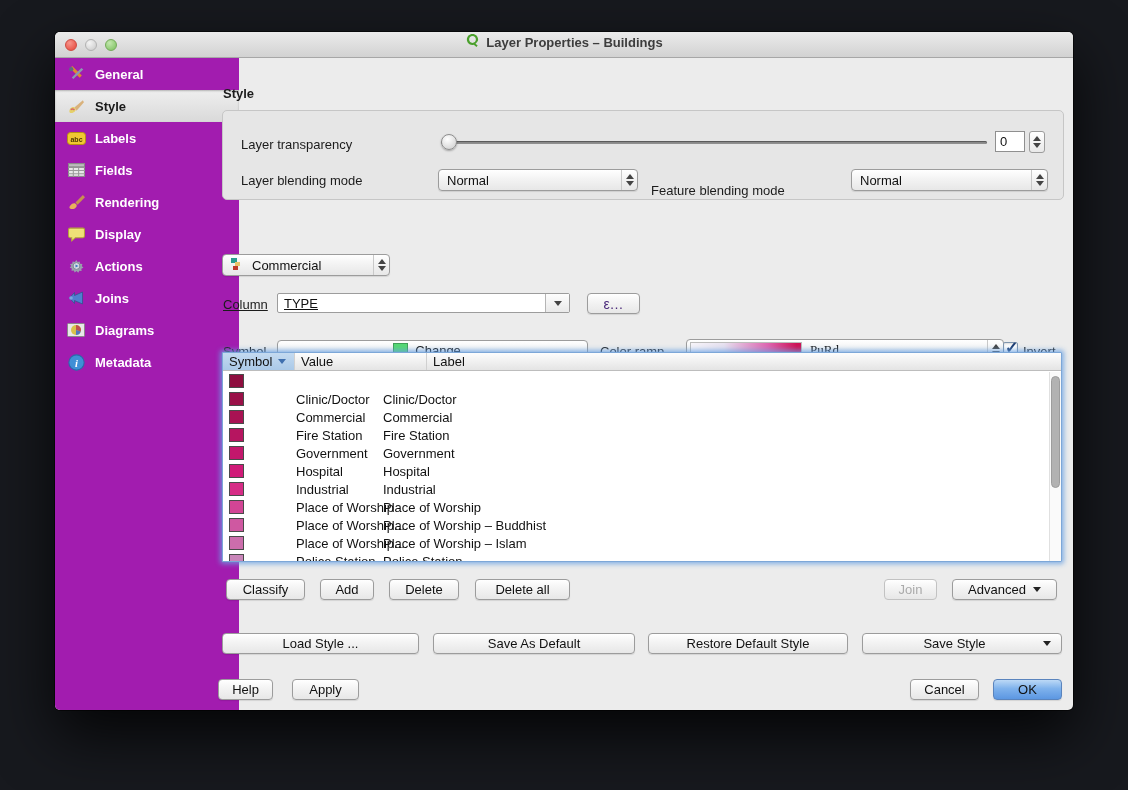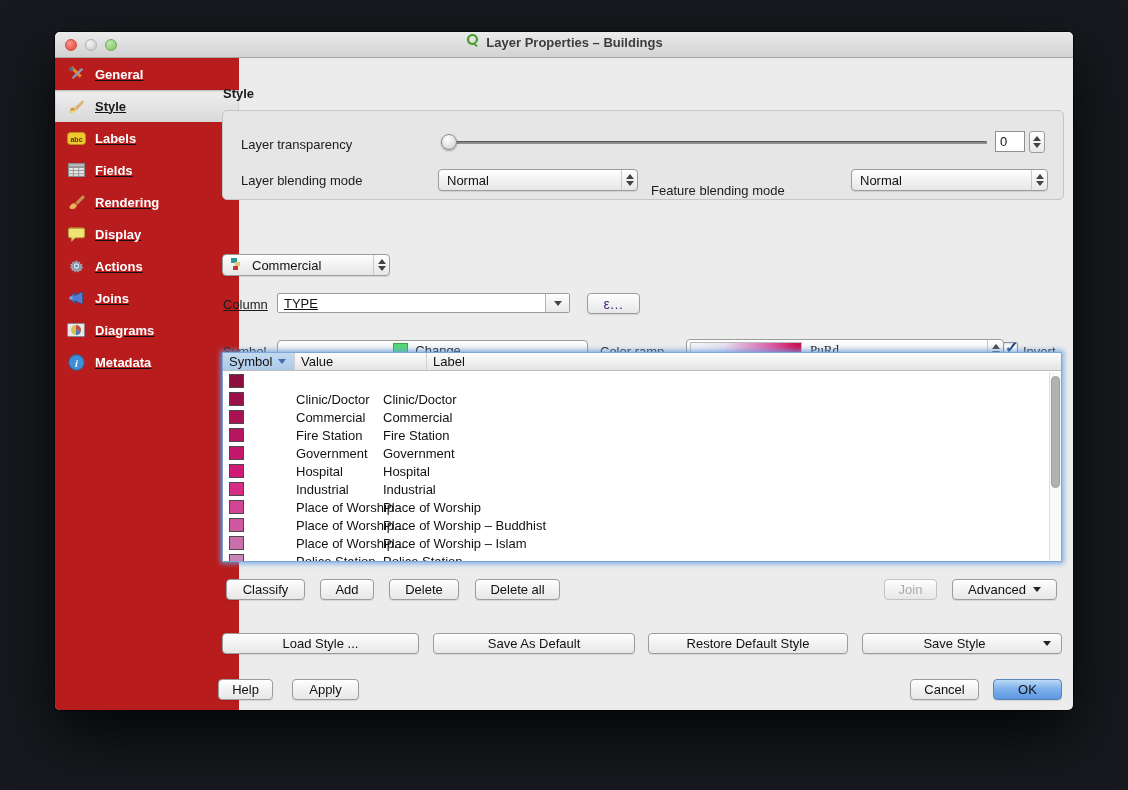--- a/index.html
+++ b/index.html
@@ -28,21 +28,21 @@
   .light.min   { background:radial-gradient(circle at 35% 30%, #f4f4f4, #d5d5d5 70%); border:1px solid #b2b2b2; }
   .light.zoom  { background:radial-gradient(circle at 35% 30%, #c3e7ae, #8fcb74 70%); border:1px solid #74aa59; }
   .win-title {
     position:absolute; left:0; right:0; top:0; height:20px;
     display:flex; align-items:center; justify-content:center; gap:6px;
     font-size:13px; font-weight:bold; color:#3d3d3d;
   }
   
   .sidebar {
     position:absolute; left:0; top:26px; bottom:0; width:184px;
-    background:#b91c1c; border-radius:0 0 0 5px; overflow:hidden;text-decoration:underline;
+    background:#a21caf; border-radius:0 0 0 5px; overflow:hidden;
   }
   .side-item {
     height:32px; display:flex; align-items:center; gap:9px; padding-left:11px;
     color:#fff; font-weight:bold; font-size:13px; cursor:default;
   }
   .side-item.sel {
     background:linear-gradient(#efefef,#d9d9d9);
     color:#1a1a1a;
     box-shadow:inset 0 1px 2px rgba(0,0,0,.25);
   }
@@ -427,21 +427,21 @@
 
     <div class="mac-btn" style="left:19px; top:521px; width:79px;">
         <span>Classify</span>
       </div>
     <div class="mac-btn" style="left:113px; top:521px; width:54px;">
         <span>Add</span>
       </div>
     <div class="mac-btn" style="left:182px; top:521px; width:70px;">
         <span>Delete</span>
       </div>
-    <div class="mac-btn" style="left:268px; top:521px; width:85px;">
+    <div class="mac-btn" style="left:268px; top:521px; width:95px;">
         <span>Delete all</span>
       </div>
     <div class="mac-btn disabled" style="left:677px; top:521px; width:53px;">
         <span>Join</span>
       </div>
     <div class="mac-btn" style="left:745px; top:521px; width:105px;">
       <span>Advanced</span>
       <span class="menu-tri"></span>
     </div>
 

